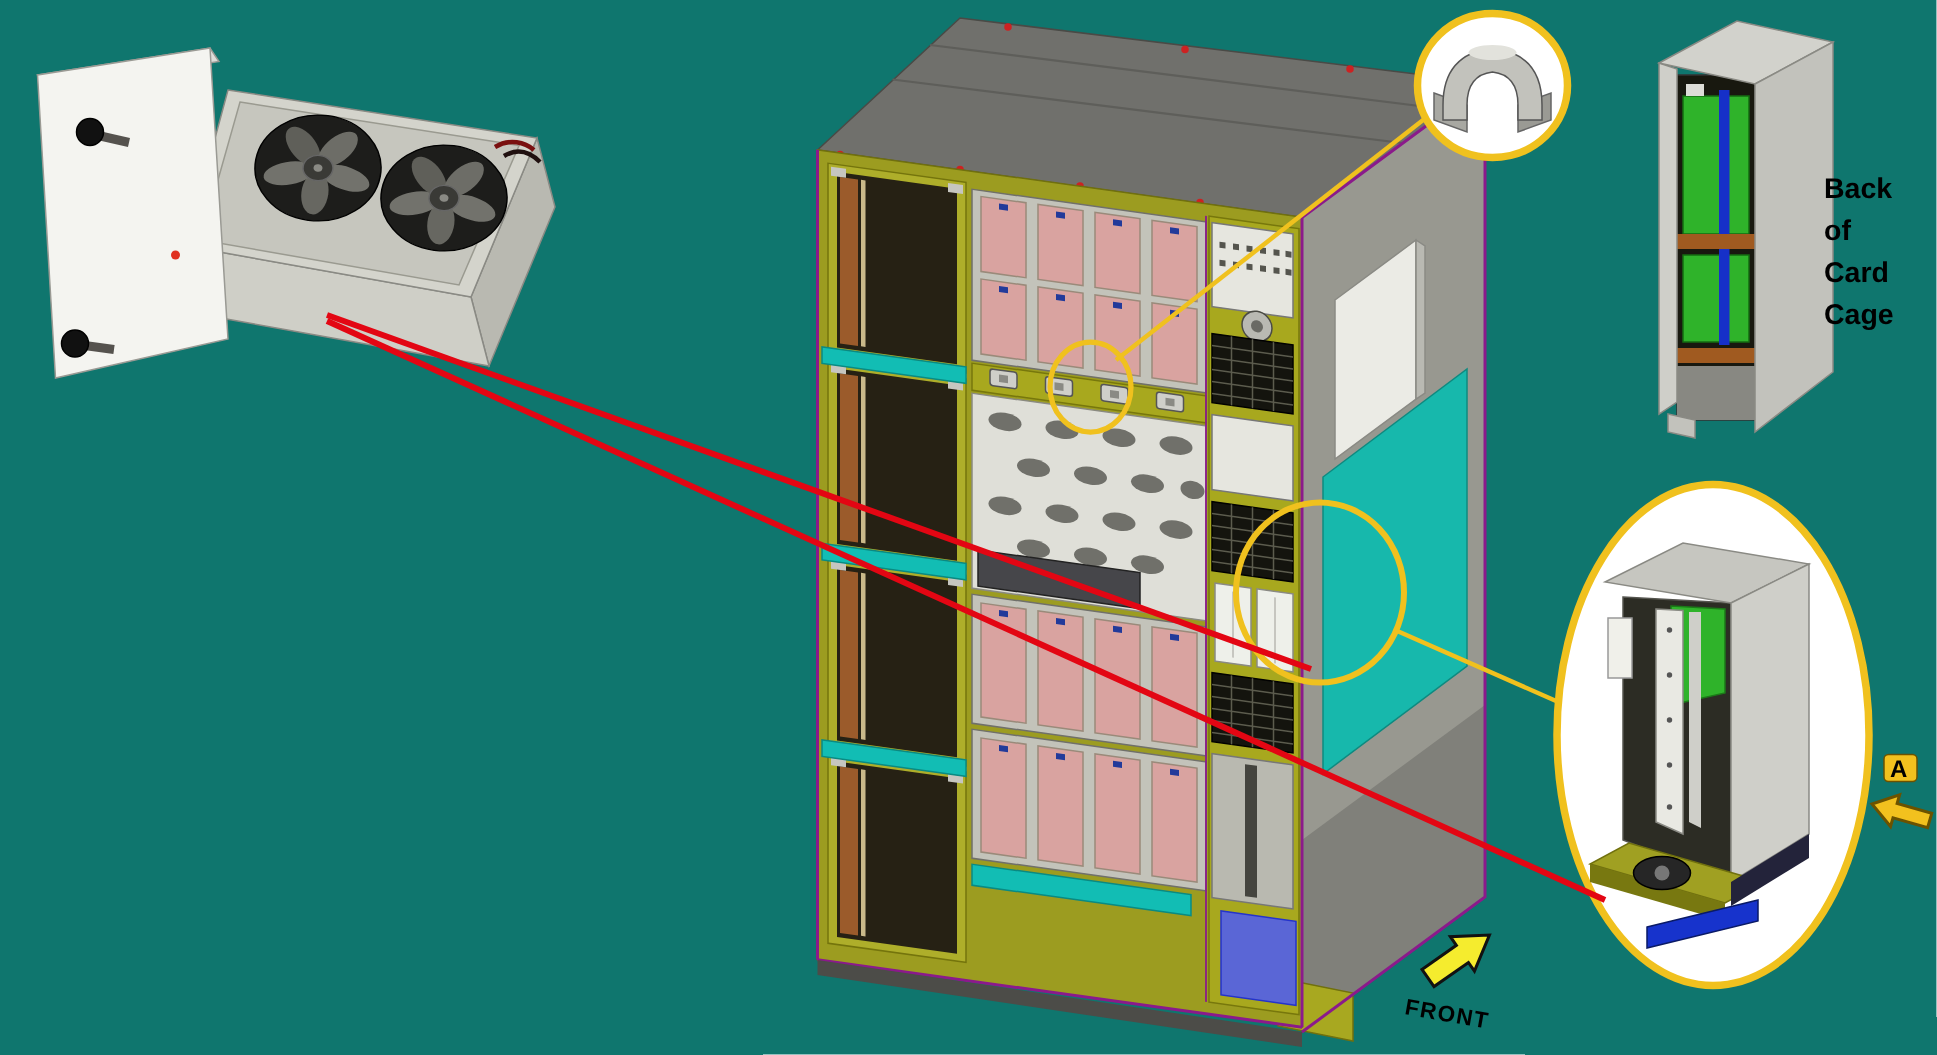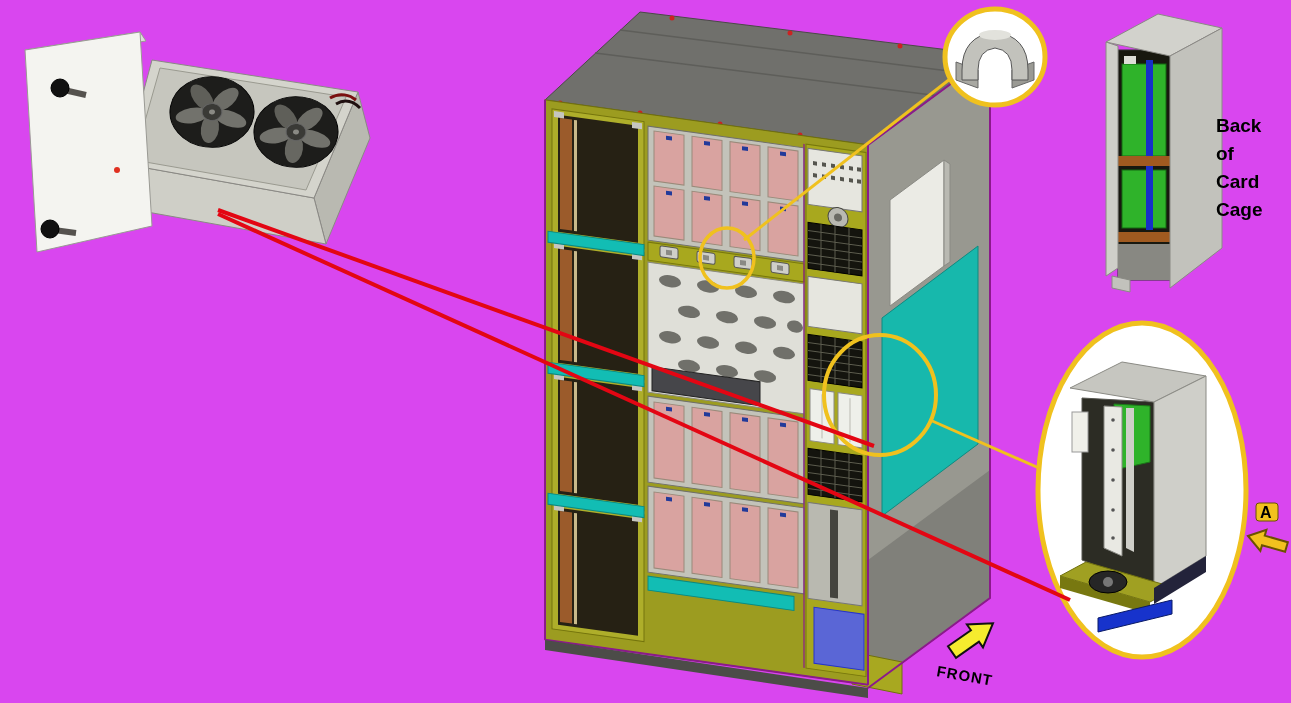--- a/index.html
+++ b/index.html
@@ -1,16 +1,16 @@
 <!DOCTYPE html>
 <html><head>
 <meta charset="utf-8">
 <style>
   html,body{margin:0;padding:0;background:#ffffff;}
-  #stage{position:relative;width:1291px;height:703px;background:#d946ef;overflow:hidden;
+  #stage{position:relative;width:1291px;height:703px;background:#0f766e;overflow:hidden;
          font-family:"Liberation Sans",sans-serif;}
   svg{display:block}
   .lbl{font:bold 19px "Liberation Sans",sans-serif;fill:#000;}
   .lbl-s{font:bold 15px "Liberation Sans",sans-serif;fill:#000;letter-spacing:1px;}
   .lbl-a{font:bold 16px "Liberation Sans",sans-serif;fill:#000;}
 </style>
 </head>
 <body>
 
 <div id="stage">

